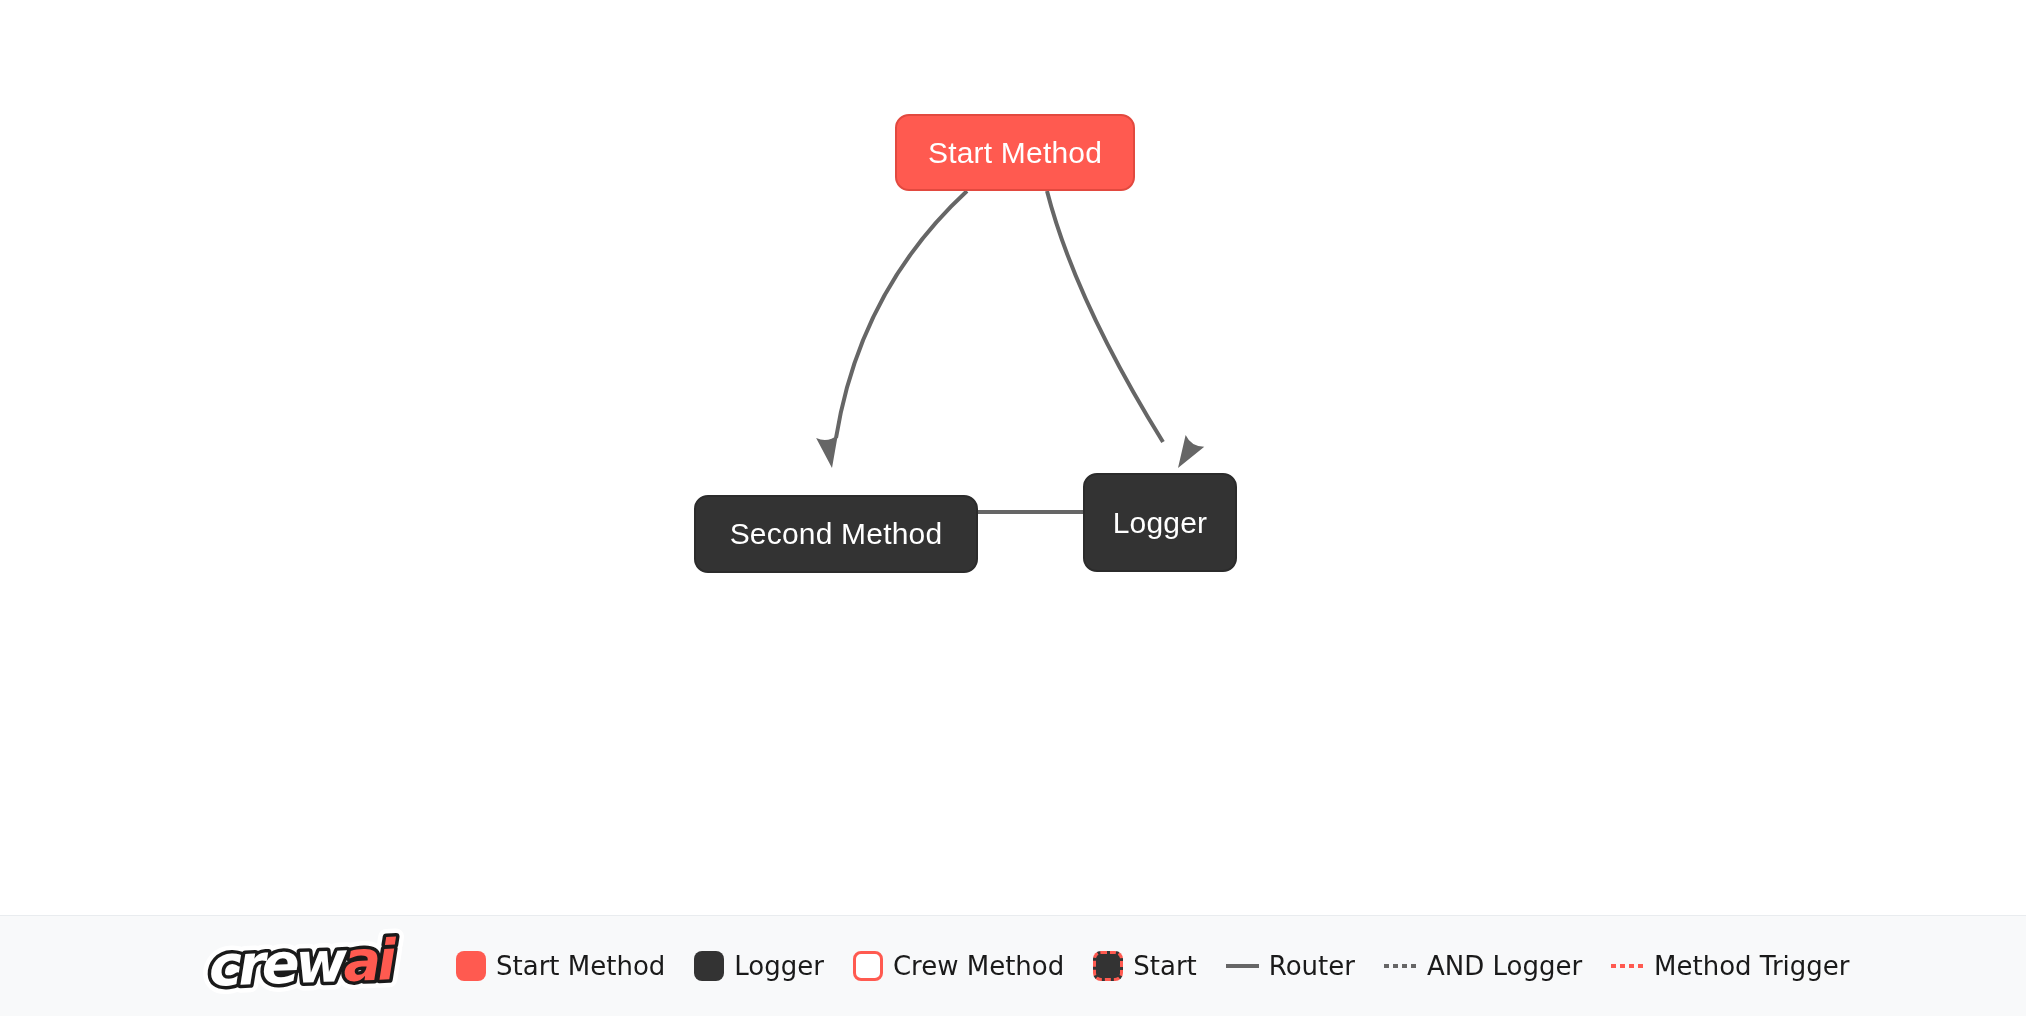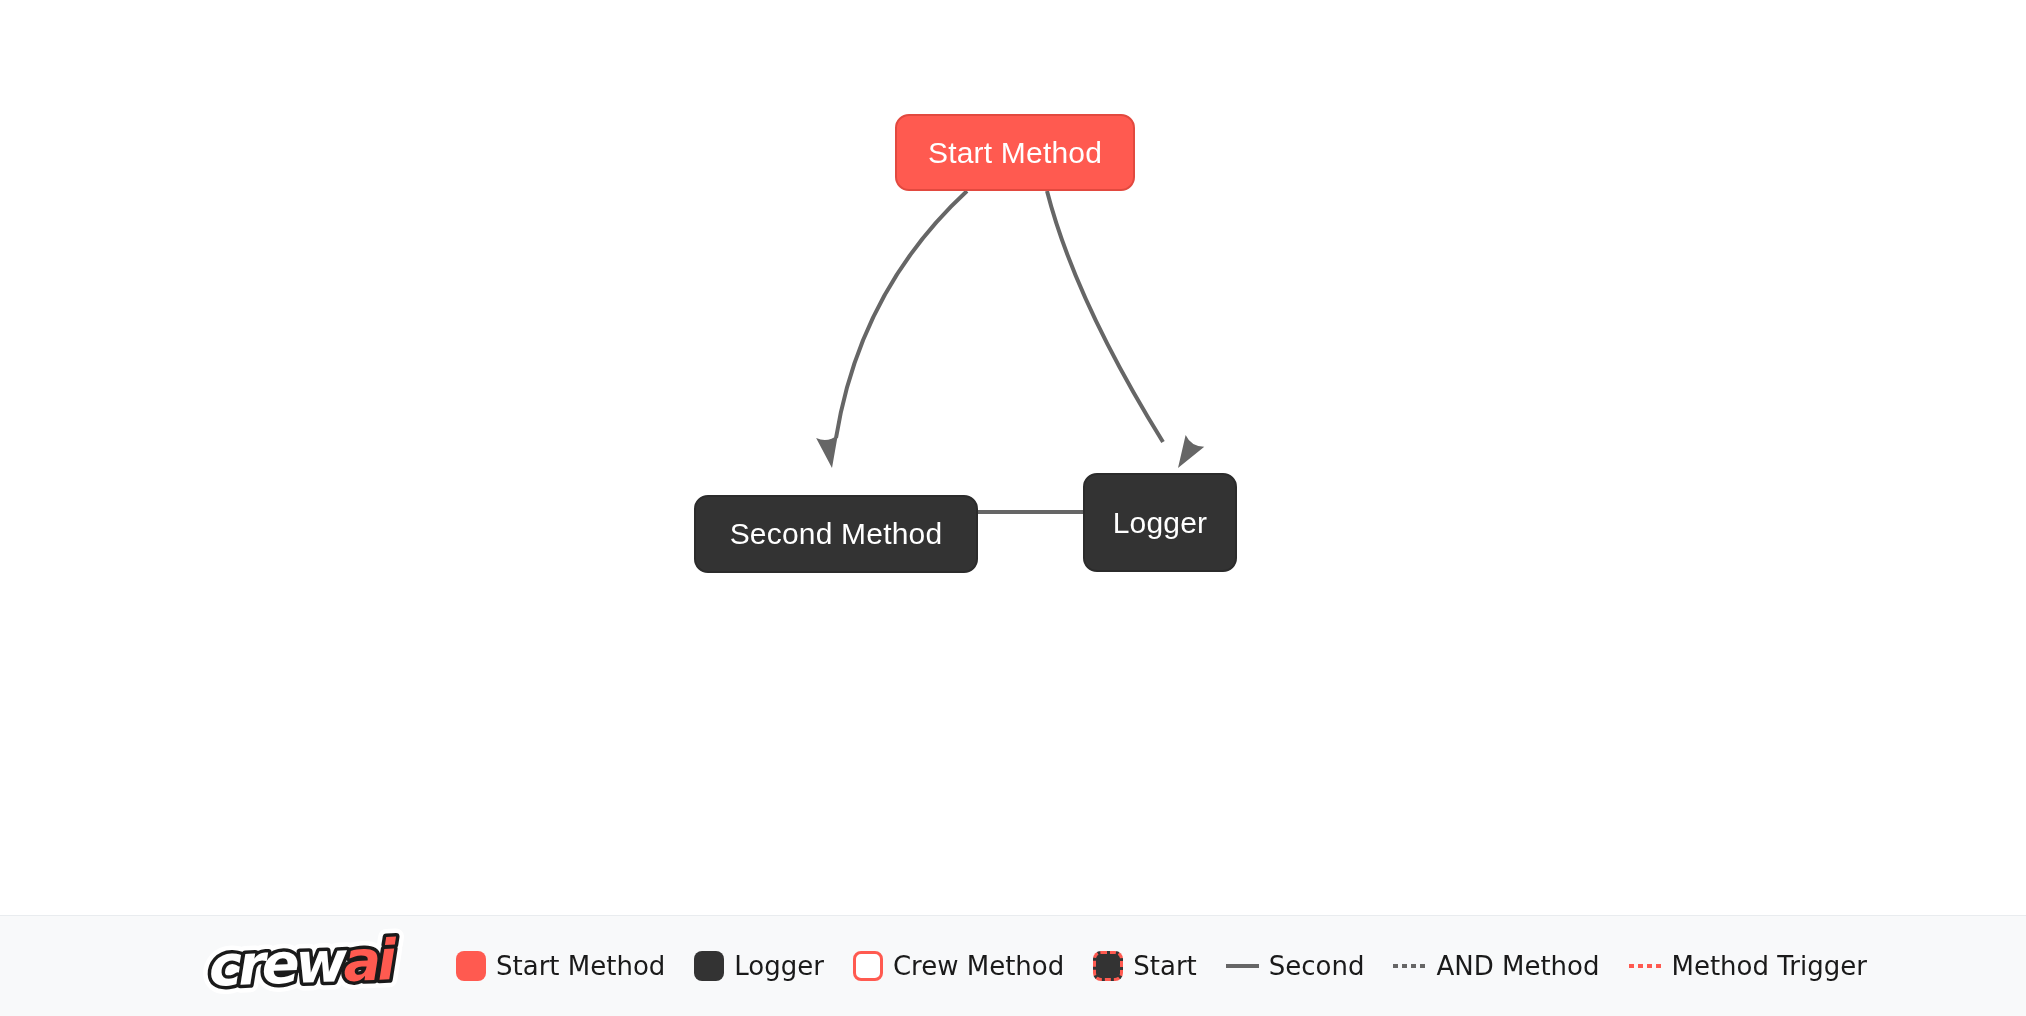--- a/index.html
+++ b/index.html
@@ -150,26 +150,26 @@
         <span>Crew Method</span>
       </div>
 
       <div class="legend-item">
         <span class="sw-box sw-router"></span>
         <span>Start</span>
       </div>
 
       <div class="legend-item">
         <span class="sw-line sw-line-solid"></span>
-        <span>Second</span>
+        <span>Router</span>
       </div>
 
       <div class="legend-item">
         <span class="sw-line sw-line-dashed"></span>
-        <span>AND Method</span>
+        <span>AND Logger</span>
       </div>
 
       <div class="legend-item">
         <span class="sw-line sw-line-router"></span>
         <span>Method Trigger</span>
       </div>
 
     </div>
   </div>
 

